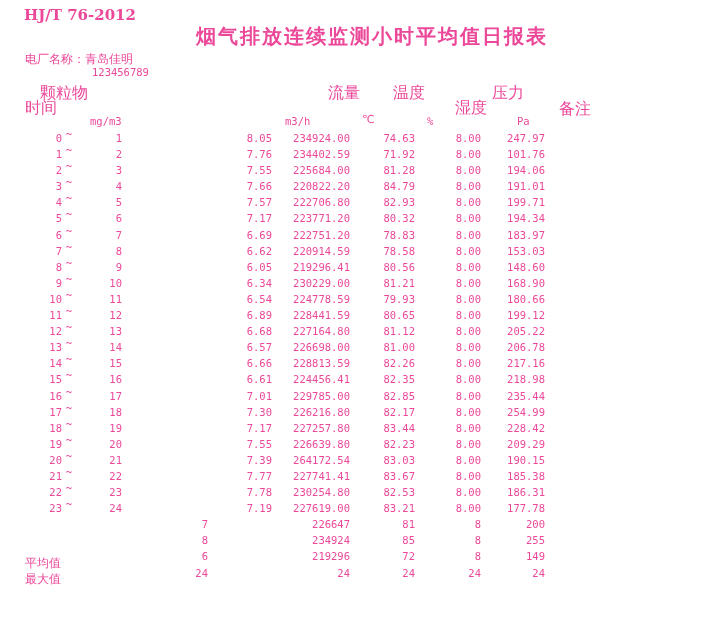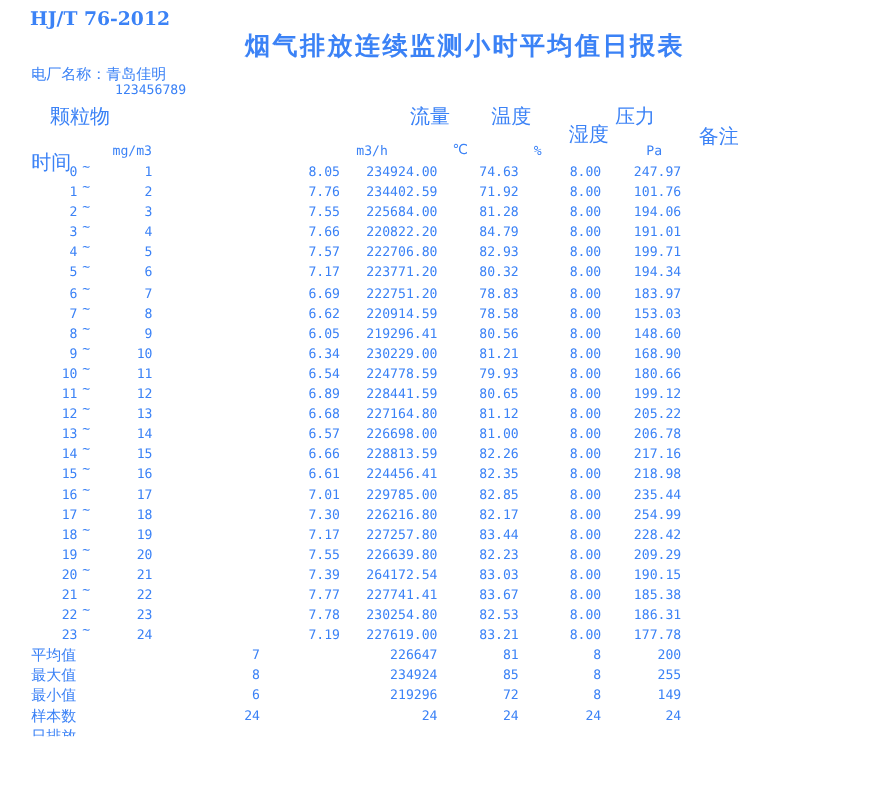--- a/index.html
+++ b/index.html
@@ -1,37 +1,37 @@
 <!DOCTYPE html>
 <html><head>
 <meta charset="utf-8">
 <style>
   html,body { margin:0; padding:0; }
   .page {
     position:relative; width:705px; height:589px;
-    background:#ffffff; color:#3b82f6;
+    background:#ffffff; color:#ec4899;
     font-family:"DejaVu Sans", sans-serif;
     overflow:hidden;
   }
   .standard {
     position:absolute; left:24px; top:6px;
     font-family:"DejaVu Serif", serif; font-weight:bold; font-size:15px;
   }
   .title {
     position:absolute; left:0; right:0; top:23px;
     text-align:center; padding-left:39px;
     font-weight:bold; font-size:20px; letter-spacing:2px;
   }
   .plant { position:absolute; left:25px; top:51px; font-size:12px; }
   .tick  { position:absolute; left:25px; top:59px; font-size:13px; font-family:"DejaVu Sans Mono", monospace; }
   .code  { position:absolute; left:92px; top:66px; font-size:10.5px; font-family:"DejaVu Sans Mono", monospace; }
   .date  { position:absolute; left:533px; top:65px; font-size:12px; }
   .h { position:absolute; font-size:16px; }
   .h-pm     { left:40px;  top:83px; }
-  .h-time   { left:25px;  top:98px;margin-top:22px; }
+  .h-time   { left:25px;  top:98px; }
   .h-flow   { left:328px; top:83px; }
   .h-temp   { left:393px; top:83px; }
   .h-hum    { left:423px; top:98px;margin-left:32px; }
   .h-press  { left:492px; top:83px; }
   .h-remark { left:559px; top:99px; }
   .u { position:absolute; top:115px; font-size:10.5px; font-family:"DejaVu Sans Mono", monospace; }
   .u-pm    { left:90px; }
   .u-flow  { left:285px; }
   .u-temp  { left:362px; font-family:"DejaVu Sans", sans-serif; font-size:11px; top:113px; }
   .u-hum   { left:427px; }
@@ -45,21 +45,21 @@
   .t1    { left:0;   width:62px; }
   .tilde { left:62px; width:14px; text-align:center; top:-4px; }
   .t2    { left:82px; width:40px; }
   .pm    { left:192px; width:80px; }
   .flow  { left:250px; width:100px; }
   .temp  { left:355px; width:60px; }
   .hum   { left:421px; width:60px; }
   .press { left:485px; width:60px; }
   .slabel {
     left:25px; text-align:center;
-    font-family:"DejaVu Sans", sans-serif; font-size:12px;
+    font-family:"DejaVu Sans", sans-serif; font-size:12px;margin-top:39px;
   }
   .spm { left:148px; width:60px; }
 </style>
 </head>
 <body>
 
 <div class="page">
 
   <div class="standard">HJ/T 76-2012</div>
   <div class="title">烟气排放连续监测小时平均值日报表</div>

